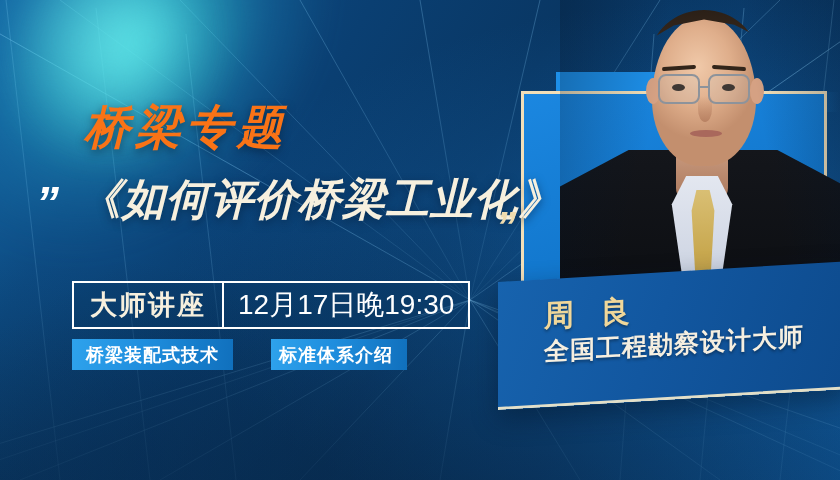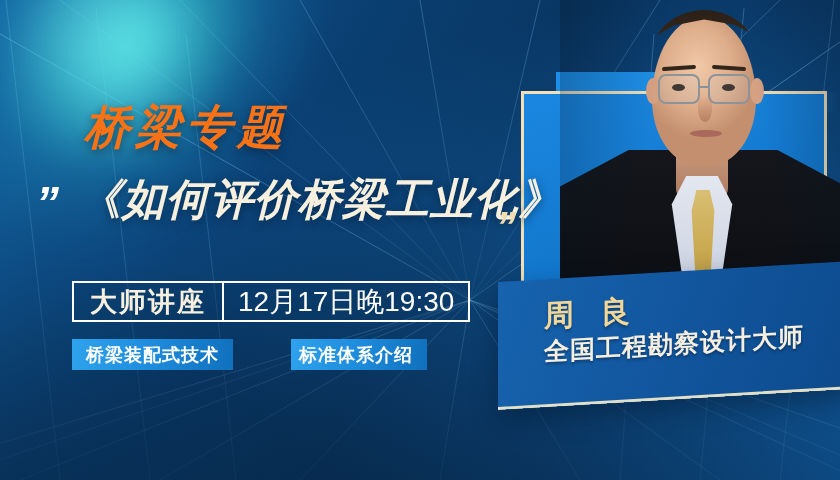--- a/index.html
+++ b/index.html
@@ -97,29 +97,29 @@
     text-shadow:0 3px 8px rgba(2,22,46,.55);}
   .subline-wrap{position:absolute;left:36px;top:174px;width:500px;height:66px;}
   .q-open{position:absolute;left:0;top:6px;font-size:46px;font-weight:bold;font-style:italic;
     color:#ffffff;line-height:1;letter-spacing:-2px;}
   .q-close{position:absolute;left:460px;top:32px;font-size:40px;font-weight:bold;font-style:italic;
     color:#f0dcae;line-height:1;letter-spacing:-2px;}
   .subline{position:absolute;left:42px;top:0;font-size:43px;font-weight:bold;font-style:italic;
     color:#f7f0de;letter-spacing:1px;line-height:1.2;white-space:nowrap;
     text-shadow:0 3px 8px rgba(2,22,46,.5);}
 
-  .meta-box{position:absolute;left:72px;top:281px;height:41px;display:flex;align-items:stretch;
+  .meta-box{position:absolute;left:72px;top:281px;height:48px;display:flex;align-items:stretch;
     border:2px solid #ffffff;background:rgba(8,48,88,.18);}
   .meta-a{display:flex;align-items:center;padding:0 16px;font-size:27px;font-weight:bold;
     color:#f7f0de;letter-spacing:2px;}
   .meta-div{width:2px;background:#ffffff;}
   .meta-b{display:flex;align-items:center;padding:4px 14px;font-size:28px;
     color:#ffffff;letter-spacing:0px;}
 
-  .tags{position:absolute;left:72px;top:339px;display:flex;gap:58px;}
+  .tags{position:absolute;left:72px;top:339px;display:flex;gap:38px;}
   .tag{height:31px;display:flex;align-items:center;padding:0 14px;
     font-size:18px;font-weight:bold;color:#ffffff;letter-spacing:1px;
     background:linear-gradient(95deg,#2ea2ec 0%,#1f8ede 45%,#1070bd 100%);}
   .tag.b{background:linear-gradient(95deg,#2ea2ec 0%,#1f8ede 45%,#1070bd 100%);padding-left:8px;}
 </style>
 </head>
 <body>
 
 <div id="poster">
 

